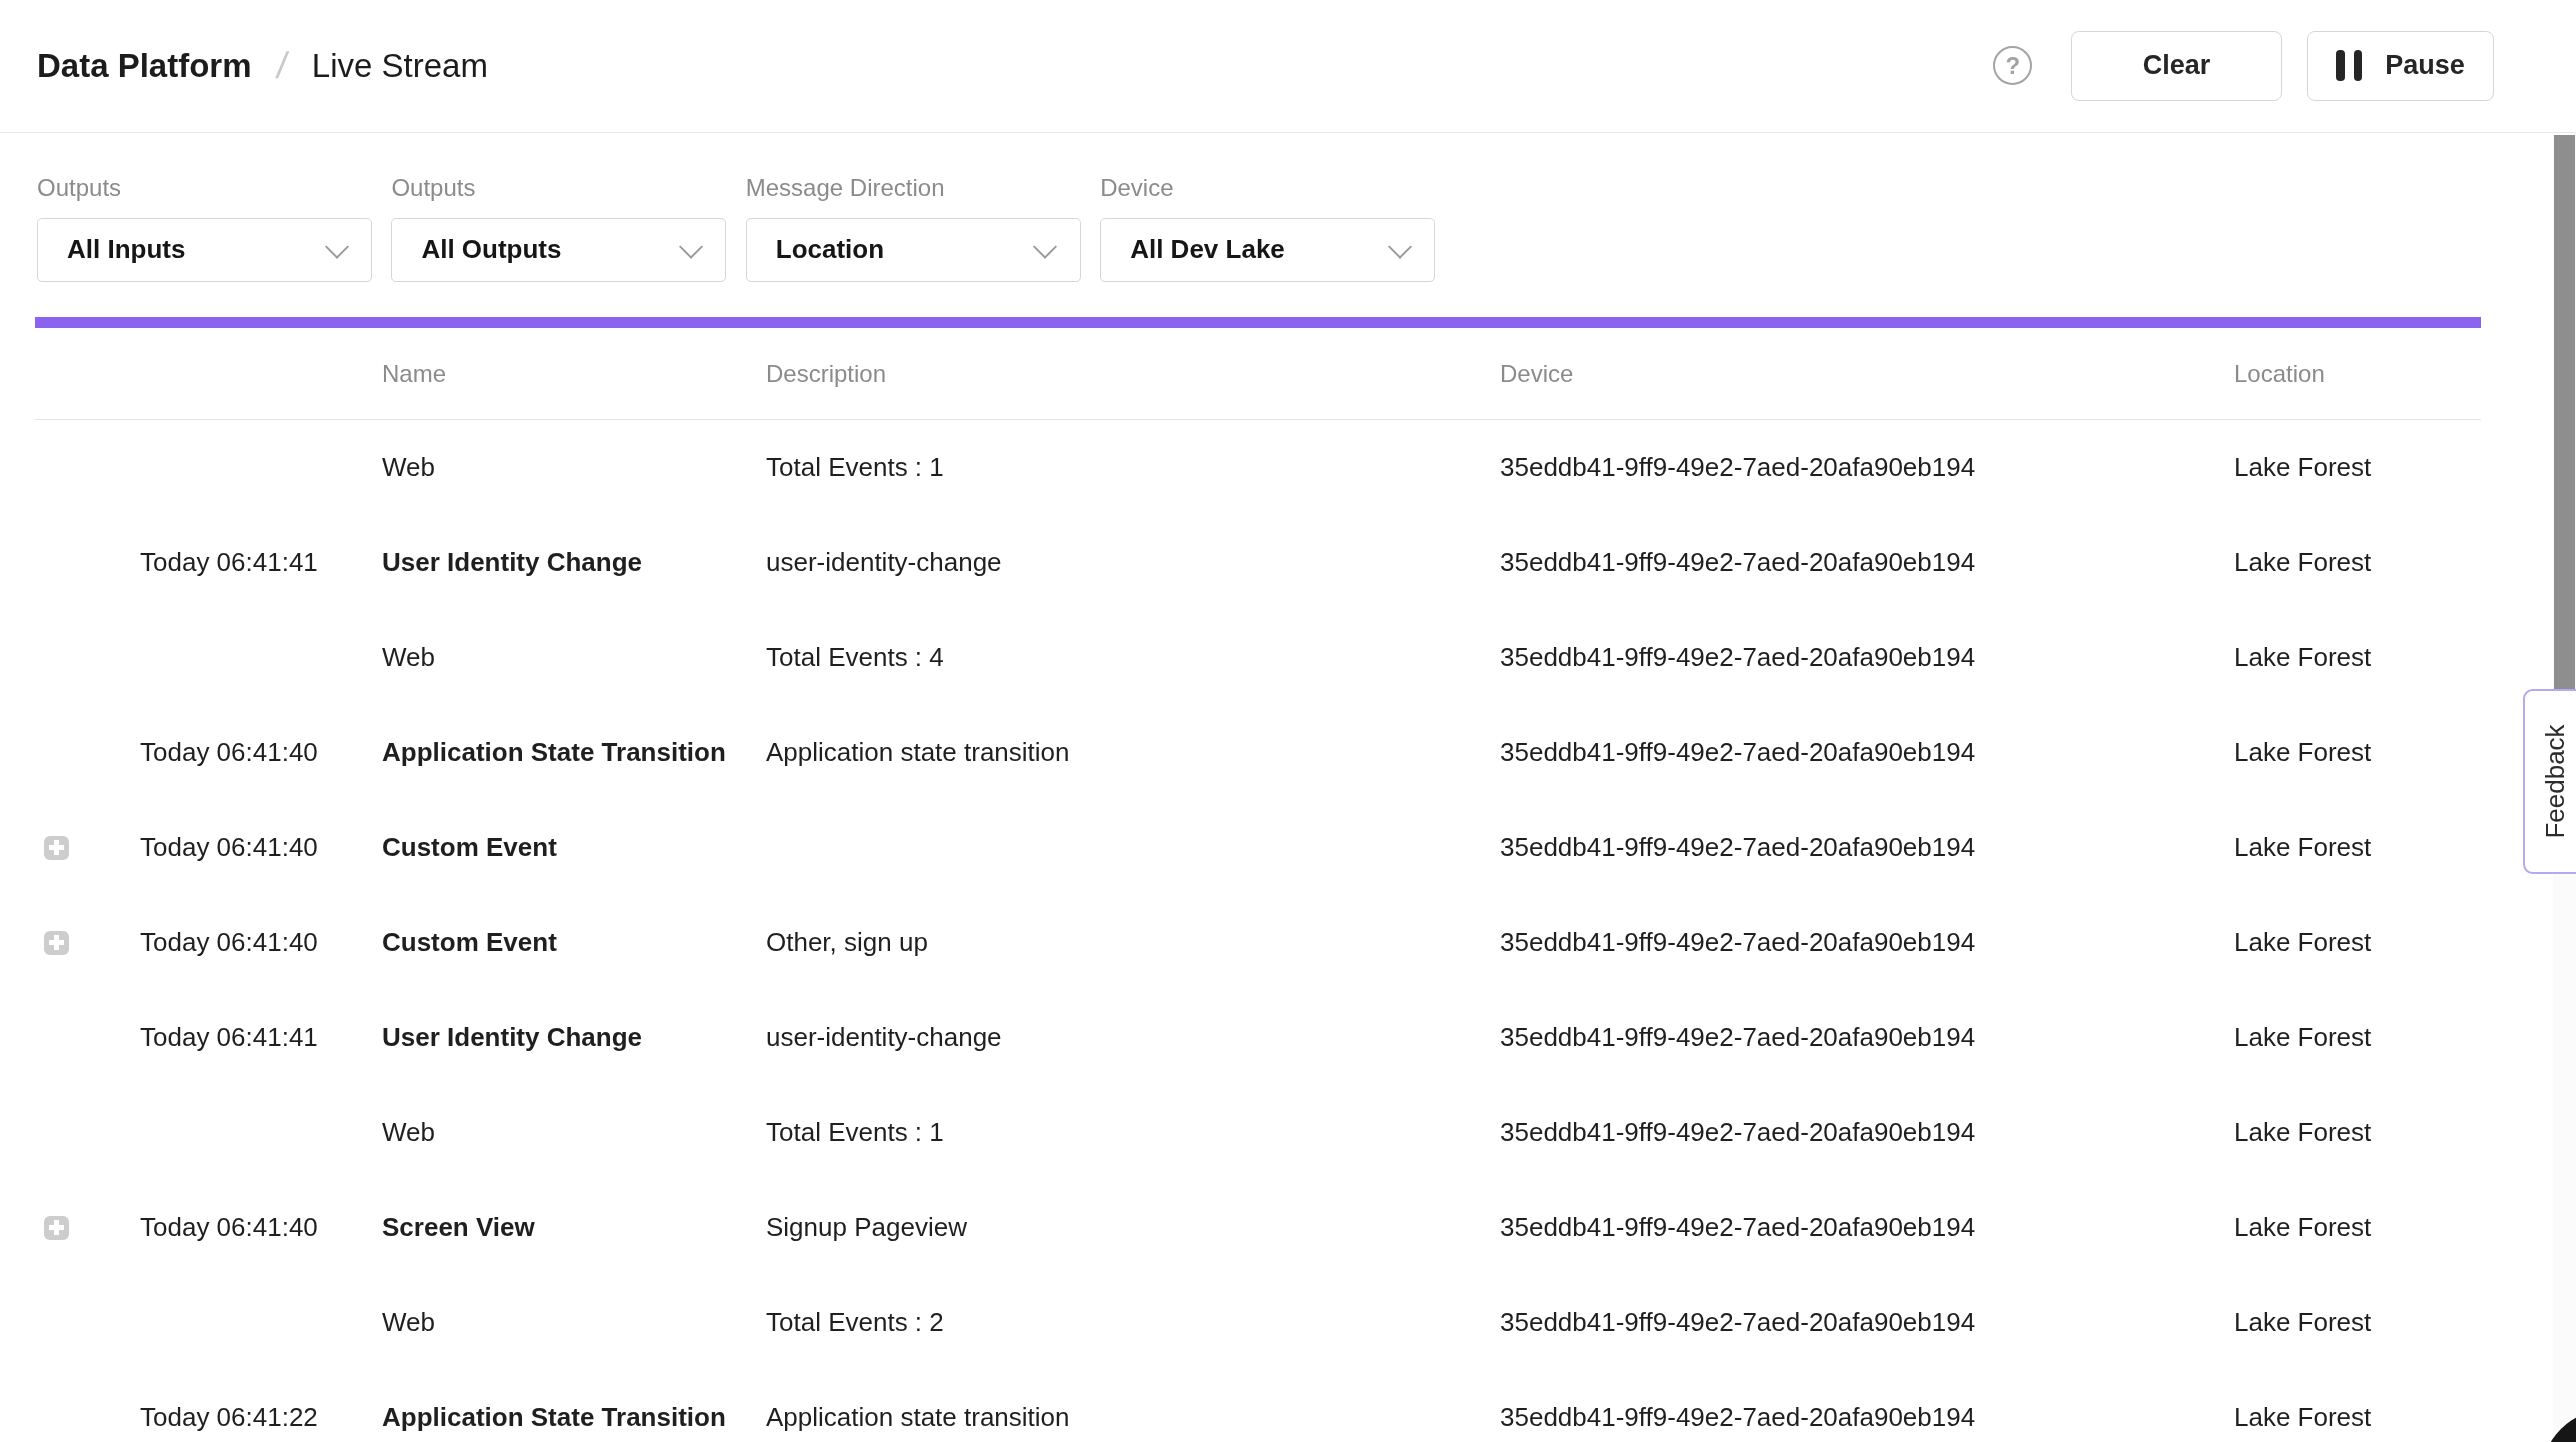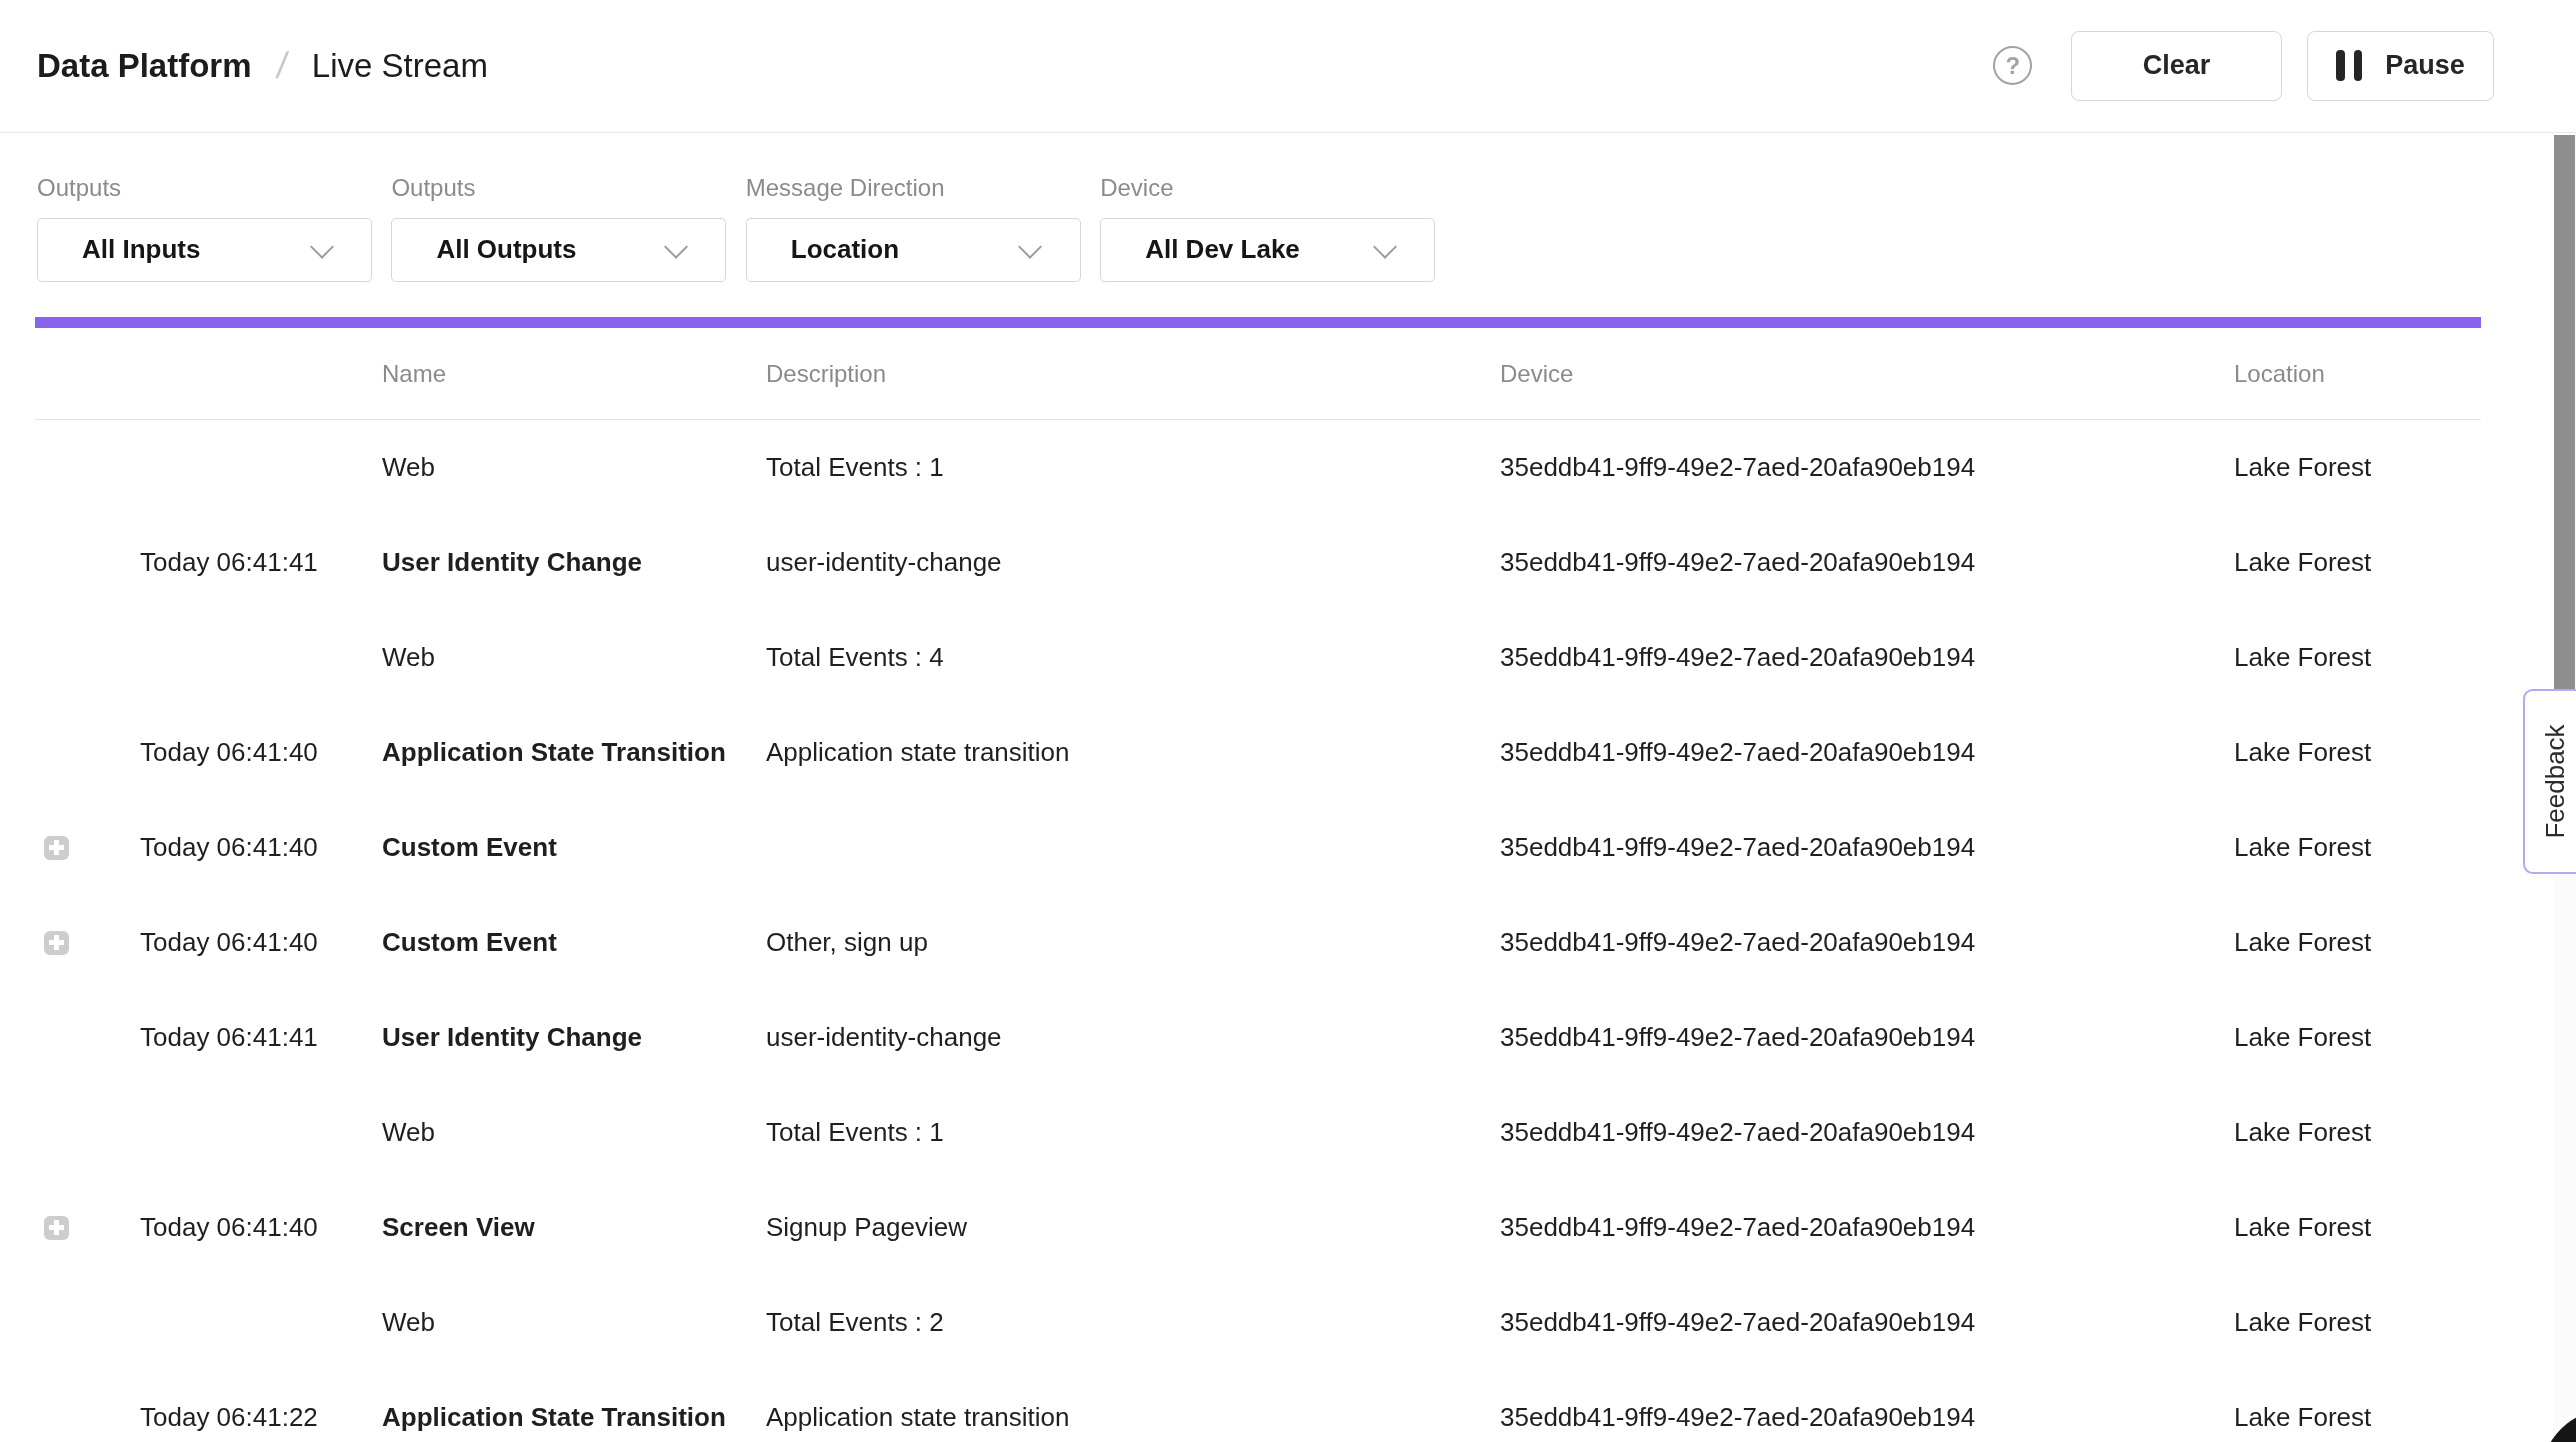--- a/index.html
+++ b/index.html
@@ -27,21 +27,21 @@
   .btn-pause { width: 187px; gap: 23px; }
   .pause-icon { display: flex; gap: 8.7px; }
   .pause-icon span { display: block; width: 8.7px; height: 31px; background: #262626; border-radius: 3.9px; }
 
   
   .filters { position: absolute; left: 37px; top: 133px; display: flex; gap: 19.4px; }
   .filter { width: 335px; }
   .filter-label { display: block; margin-top: 41px; font-size: 24px; color: #8b8b8b; }
   .select { margin-top: 15.5px; height: 64px; border: 1.9px solid #d6d6d6; border-radius: 4.9px;
     background: #fff; display: flex; align-items: center; justify-content: space-between;
-    padding: 0 44px; cursor: pointer; text-align: center; }
+    padding: 0 29px; cursor: pointer; text-align: center; }
   .select-value { font-size: 26px; font-weight: 700; color: #161616; }
   .chevron { width: 16.5px; height: 16.5px; border-right: 2.9px solid #9b9b9b;
     border-bottom: 2.9px solid #9b9b9b; transform: rotate(45deg) translateY(-3.9px); }
 
   
   .accent-bar { position: absolute; left: 35px; top: 317px; width: 2446px; height: 10.7px;
     background: #8a64ef; }
 
   
   .table { position: absolute; left: 0; top: 328px; width: 2576px; }

